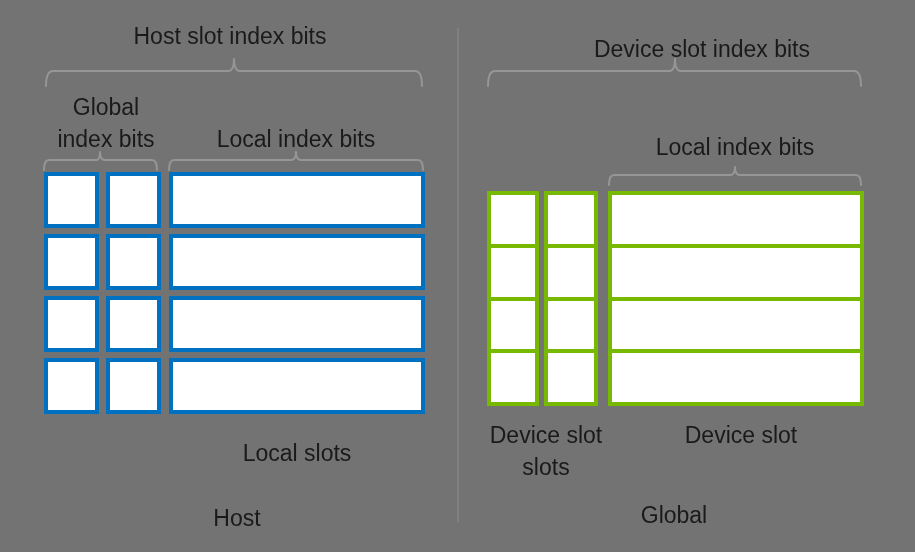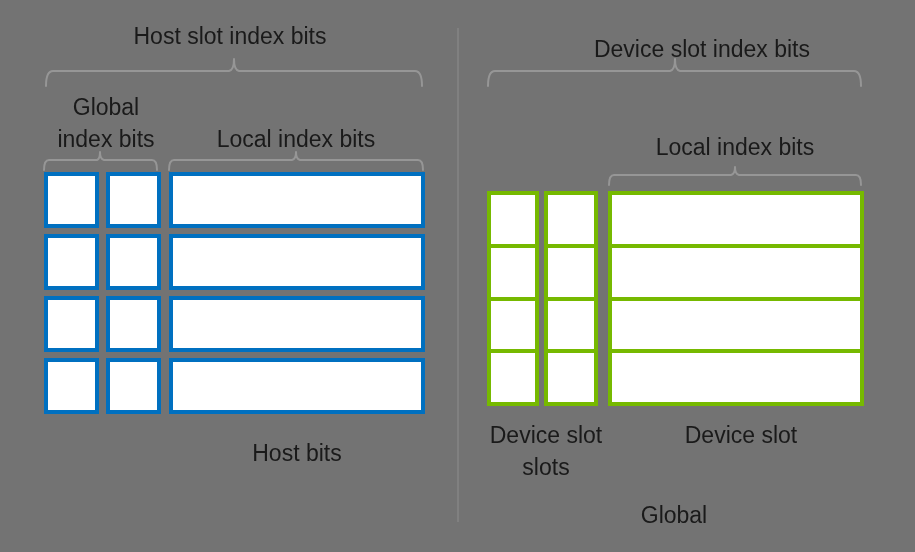--- a/index.html
+++ b/index.html
@@ -99,22 +99,23 @@
       <div class="bit-box small g2"></div>
       <div class="bit-box wide"></div>
     </div>
     <div class="host-row">
       <div class="bit-box small g1"></div>
       <div class="bit-box small g2"></div>
       <div class="bit-box wide"></div>
     </div>
   </div>
 
-  <div class="lbl" style="left:169px;top:437px;width:256px;">Host bits</div>
+  <div class="lbl" style="left:169px;top:437px;width:256px;">Local slots</div>
 
+  <div class="lbl" style="left:137px;top:502px;width:200px;">Host</div>
 
   <div class="divider" style="left:457px;top:28px;height:494px;"></div>
 
   <div class="lbl" style="left:512px;top:17px;width:380px;margin-top:16px;">Device slot index bits</div>
 
   <svg class="brace" style="left:487px;top:58px;" width="375" height="30" viewBox="0 0 375 30">
     <path d="M 1,28 Q 1,13 8,13 L 183,13 Q 188,12 188,1 Q 188,12 193,13 L 367,13 Q 374,13 374,28"></path>
   </svg>
 
   <div class="lbl" style="left:607px;top:131px;width:256px;">Local index bits</div>

